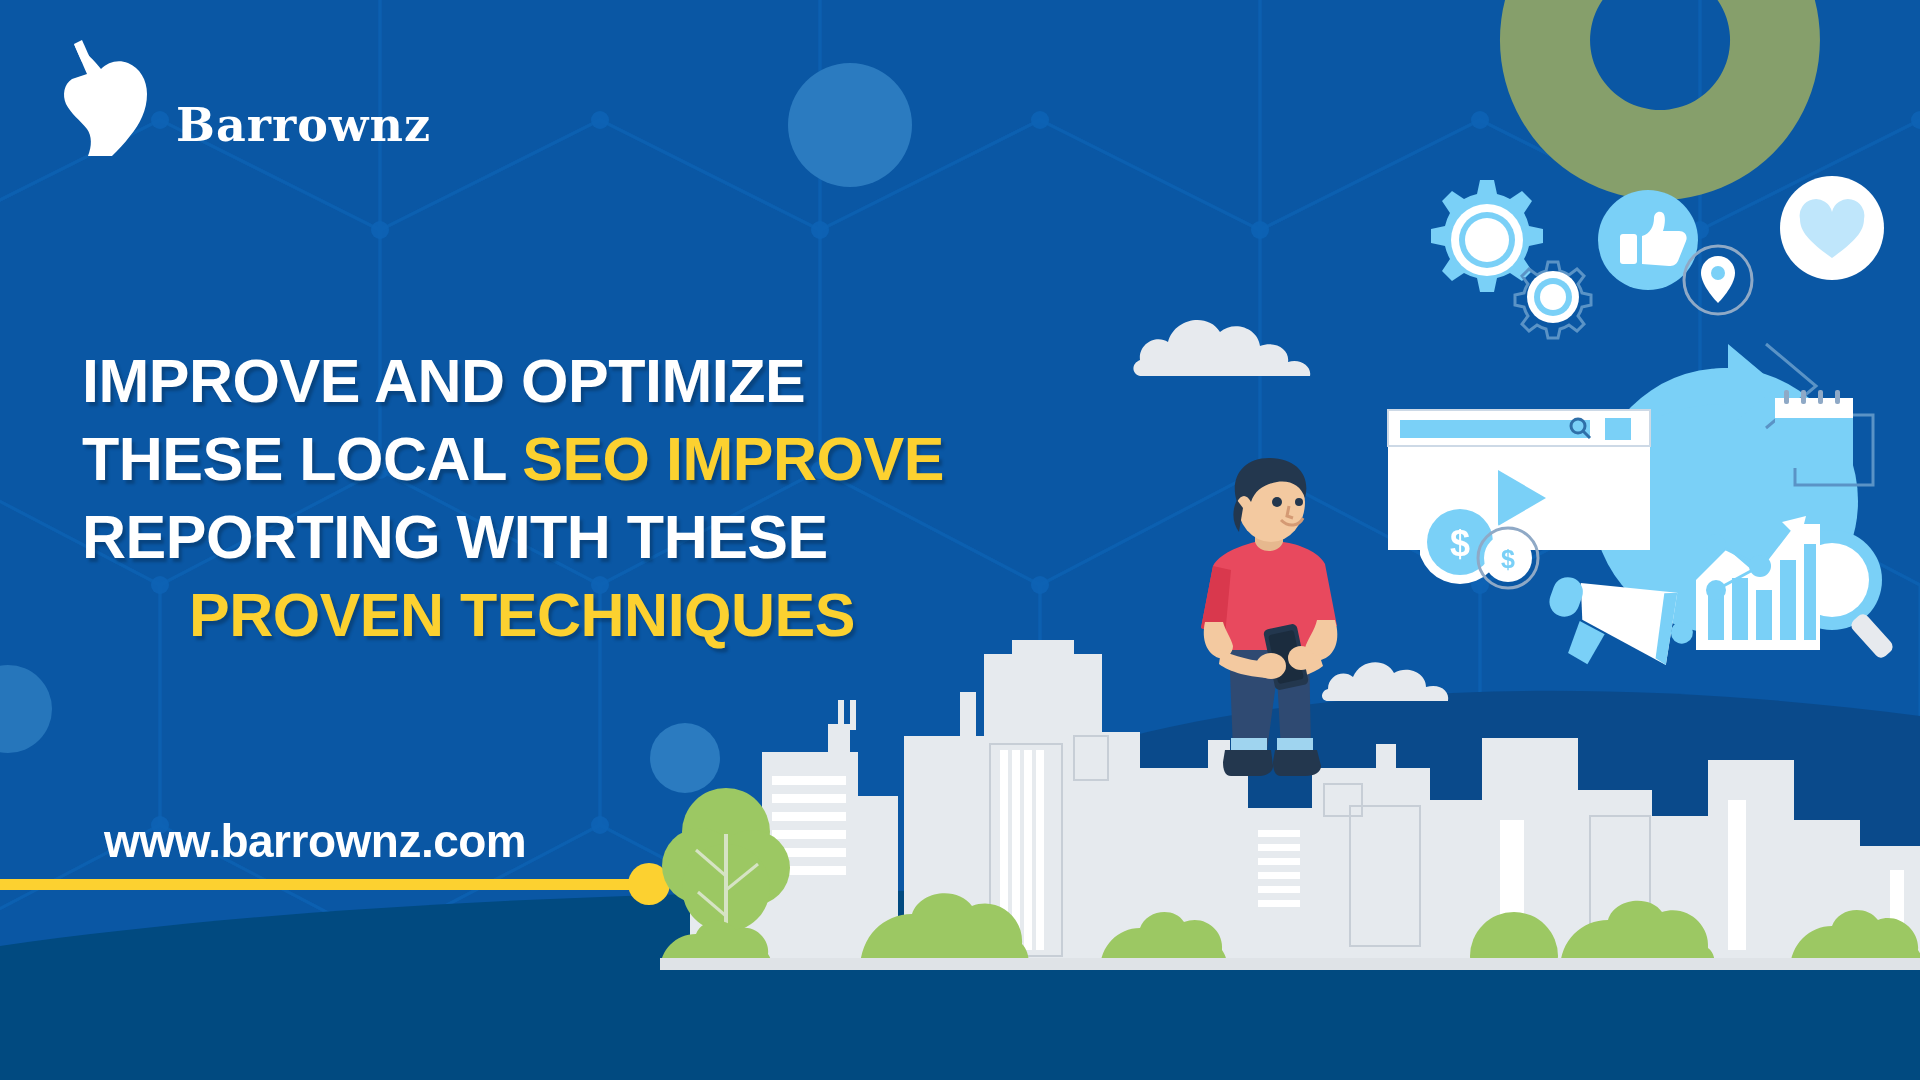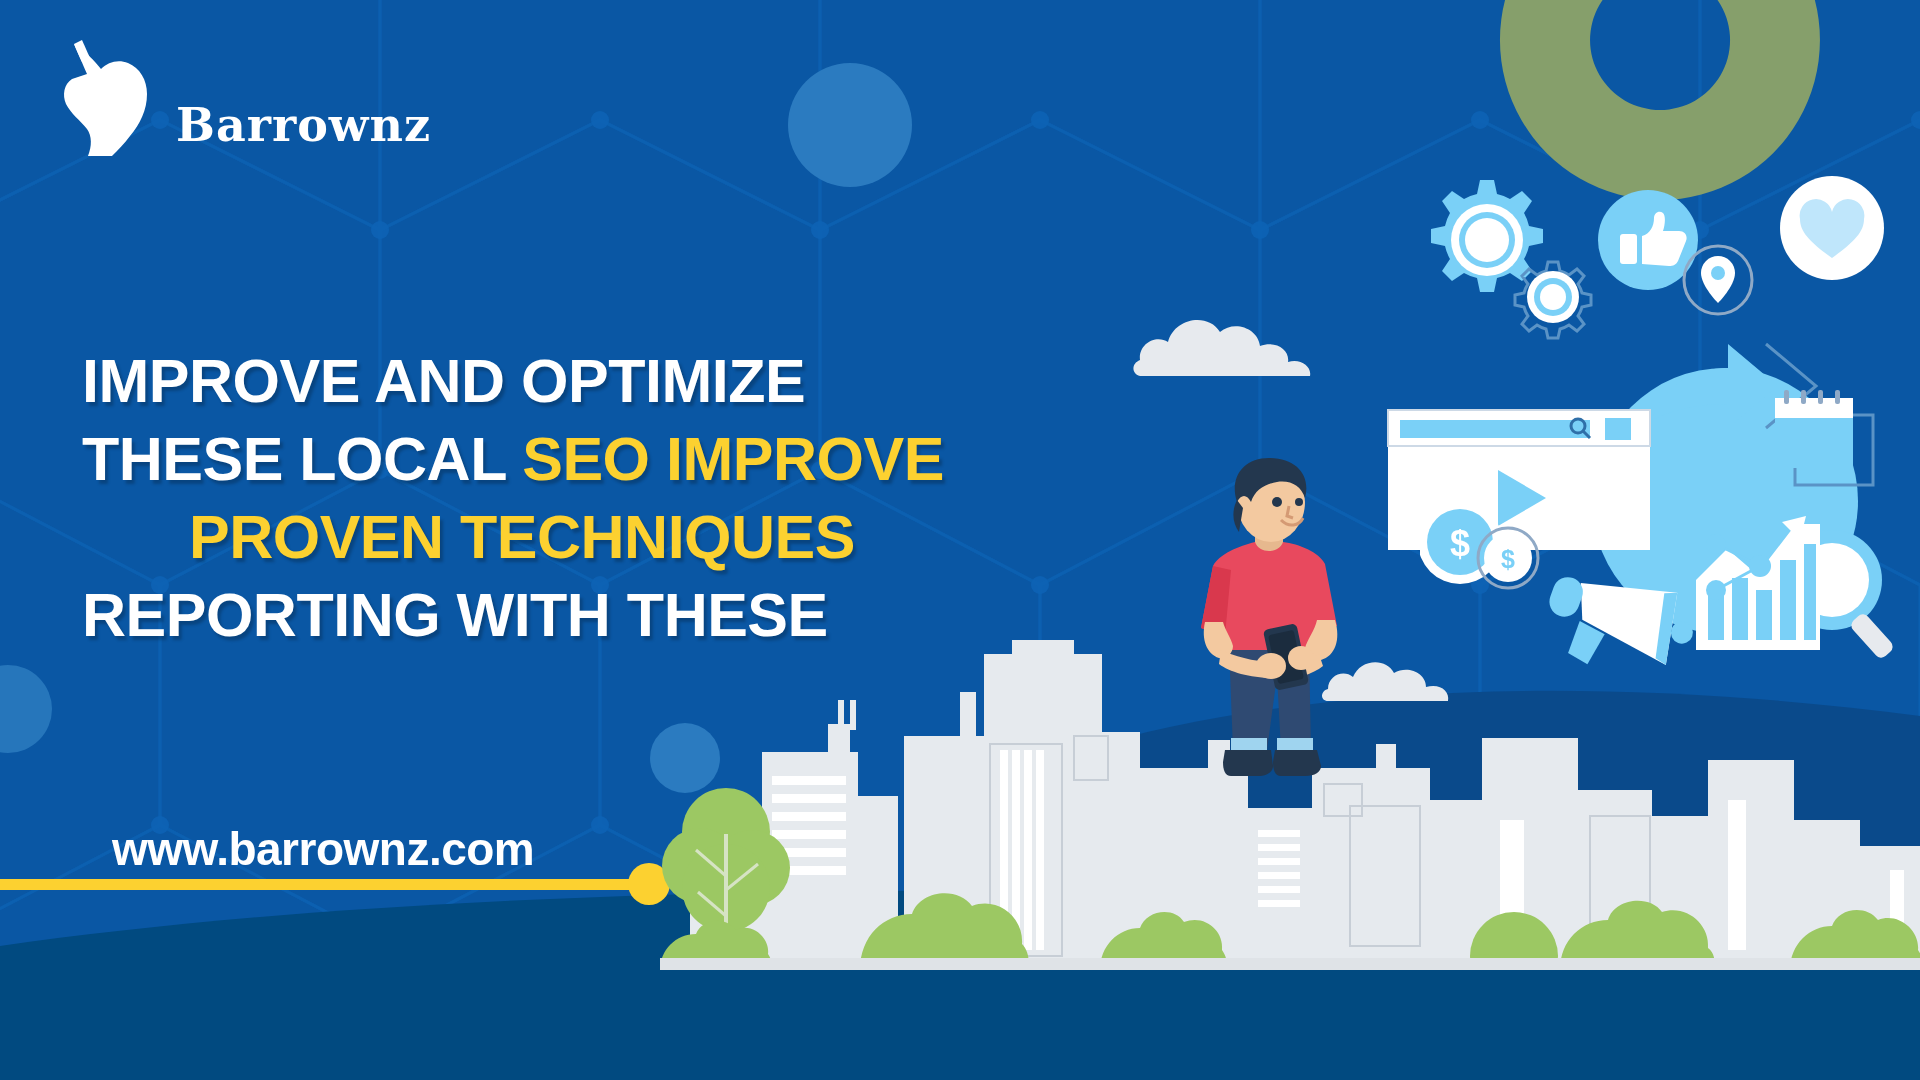--- a/index.html
+++ b/index.html
@@ -78,29 +78,28 @@
     color: #ffffff;
     text-shadow: 3px 4px 3px rgba(0,0,0,0.22);
     white-space: nowrap;
   }
   .hl-line.center { text-align: center; }
   .hl-accent { color: #fcd130; }
 
   
   .url-text {
     position: absolute;
-    left: 112px;
+    left: 104px;
     top: 818px;
     font-family: "Liberation Sans", sans-serif;
     font-weight: 700;
     font-size: 46px;
     line-height: 1;
     color: #ffffff;
     letter-spacing: -0.5px;
-    margin-top: 8px;
   }
   .url-rule {
     position: absolute;
     left: 0;
     top: 879px;
     width: 648px;
     height: 11px;
     background: #fcd130;
     border-radius: 0 2px 2px 0;
   }
@@ -207,25 +206,25 @@
     <span class="logo-word">Barrownz</span>
   </div>
 
   <div class="headline">
     <div class="hl-line">
       <span>IMPROVE AND OPTIMIZE</span>
     </div>
     <div class="hl-line">
       <span>THESE LOCAL </span><span class="hl-accent">SEO IMPROVE</span>
     </div>
+    <div class="hl-line">
+      <span>REPORTING WITH THESE</span>
+    </div>
     <div class="hl-line center">
       <span class="hl-accent">PROVEN TECHNIQUES</span>
-    </div>
-    <div class="hl-line">
-      <span>REPORTING WITH THESE</span>
     </div>
   </div>
 
   <div class="url-text">www.barrownz.com</div>
   <div class="url-rule"></div>
   <div class="url-dot"></div>
 
   <svg class="art" id="clouds" width="240" height="110" viewBox="0 0 240 110">
     <path fill="#e7eaee" d="M12 86 C2 86 0 74 10 70 C8 54 26 44 38 52
       C44 28 78 22 90 42 C104 30 128 38 130 56

